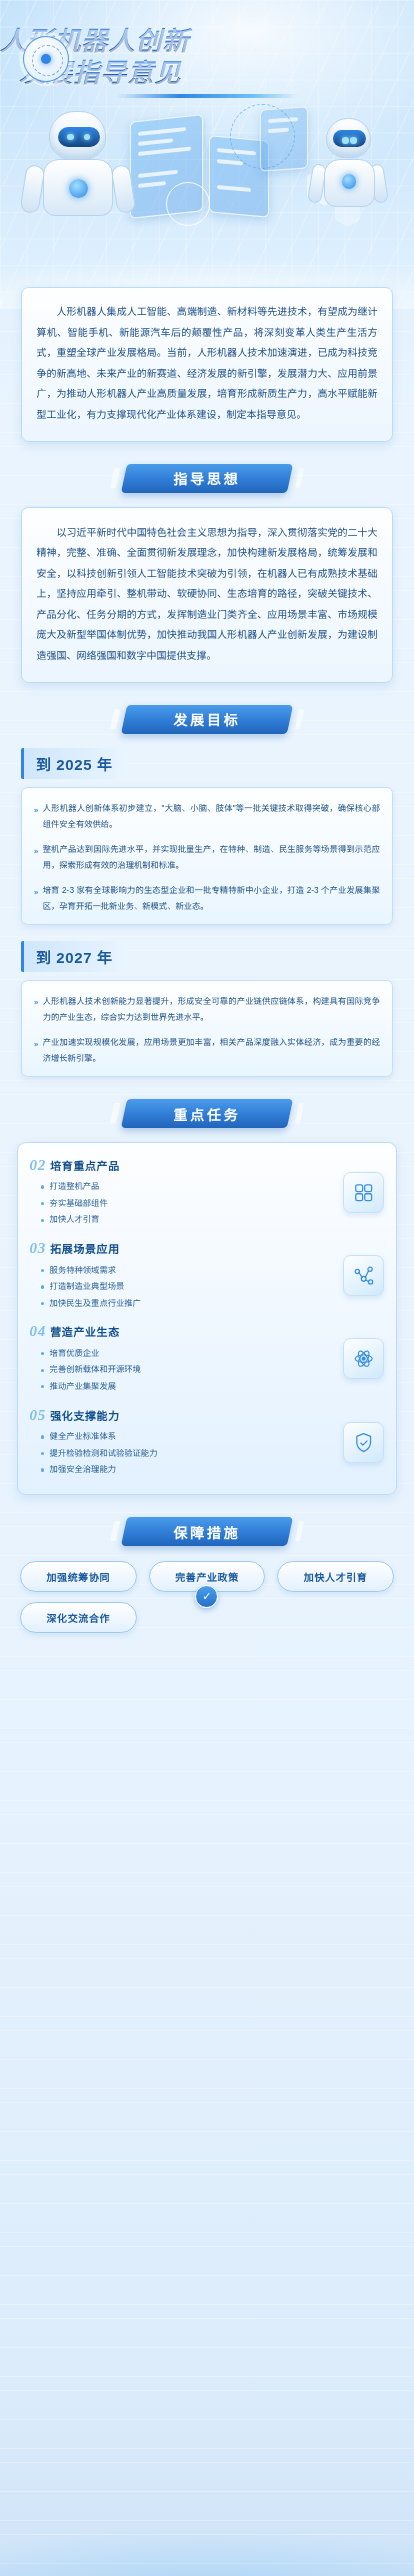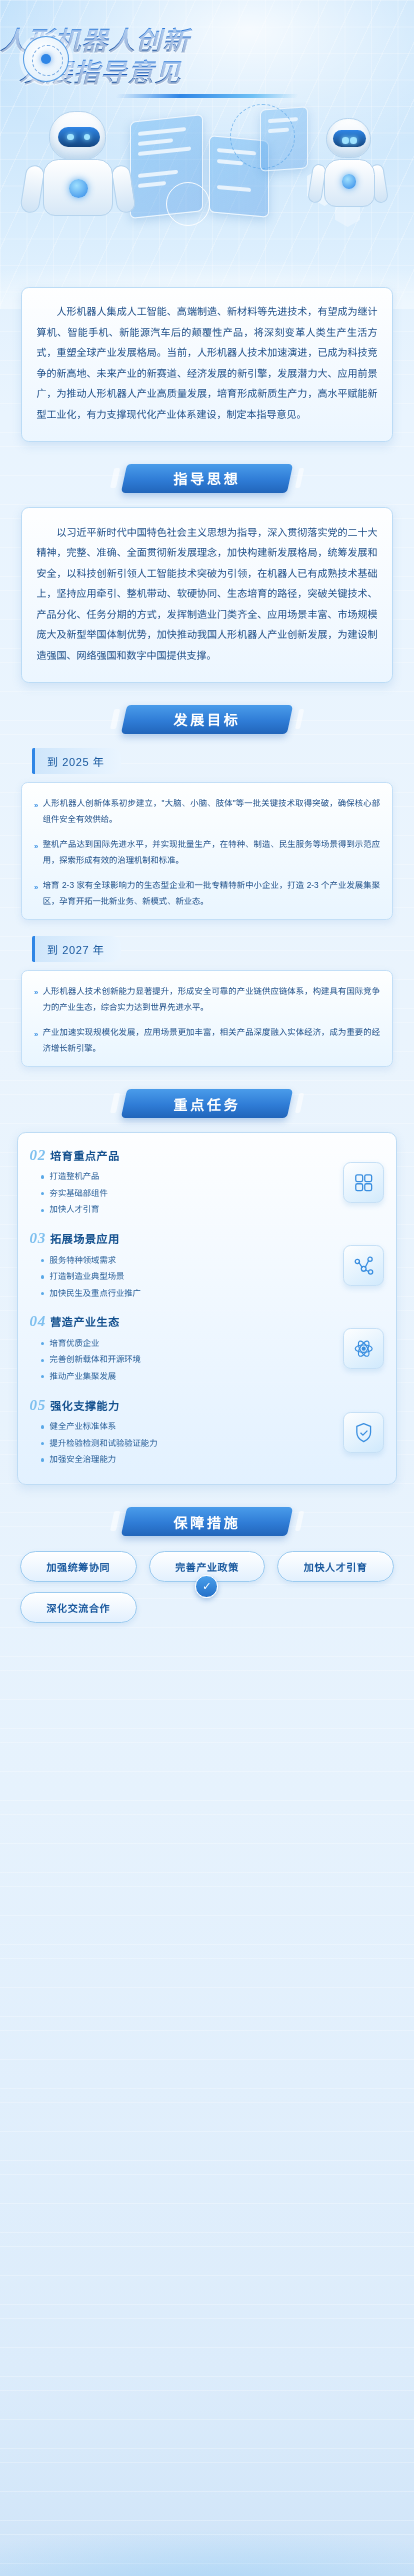--- a/index.html
+++ b/index.html
@@ -231,28 +231,28 @@
   .band-title .plate::after { right: -12px; }
   .band-title span {
     position: relative;
     color: #fff;
     font-size: 14px;
     font-weight: bold;
     letter-spacing: 2.8px;
   }
 
   .year-tab {
-    margin: 0 32px 0;
+    margin: 0 21px 0;
     display: inline-block;
     padding: 5px 16.6px 5px 12px;
     background: linear-gradient(90deg, #cfe6fb, #eaf5ff);
     border-left: 3.3px solid #2f86e6;
     border-radius: 1.7px 8.8px 8.8px 1.7px;
-    font-size: 11px;
-    font-weight: normal;
+    font-size: 15px;
+    font-weight: bold;
     color: #1b5a9f;
     letter-spacing: 0.6px;
   }
   .goal-card {
     margin: 7.7px 21px 0;
     padding: 12px 12px 10px;
     border-radius: 6.6px;
     background: linear-gradient(180deg, rgba(255,255,255,.96), rgba(233,245,255,.96));
     border: 0.6px solid #c3dff7;
     box-shadow: 0 2.2px 7.7px rgba(90,150,210,.14);

